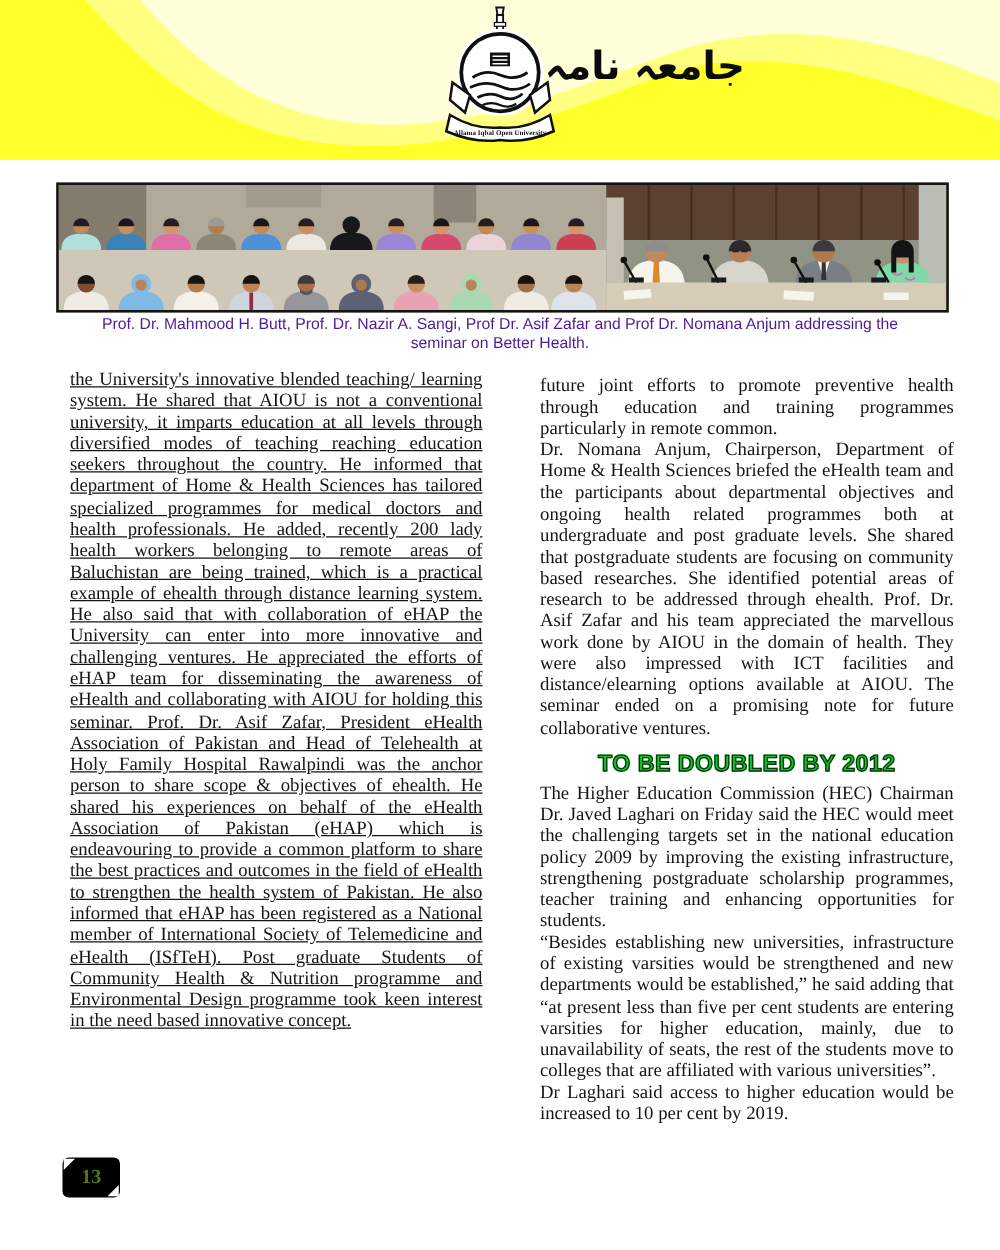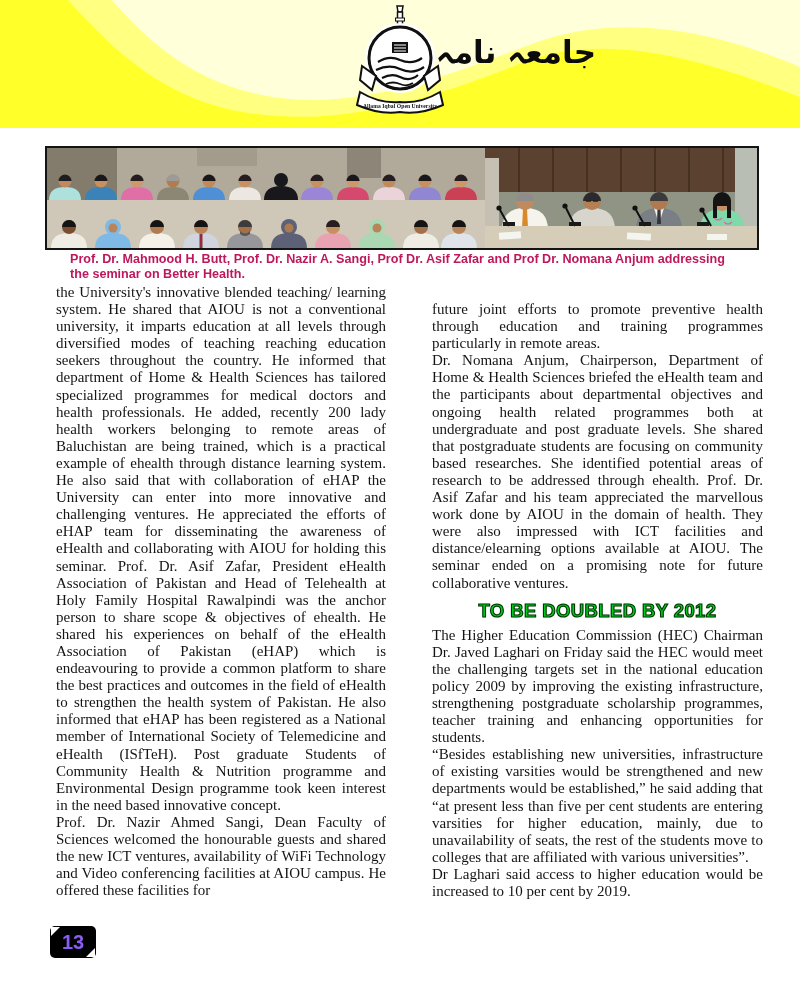--- a/index.html
+++ b/index.html
@@ -10,44 +10,44 @@
   .masthead{position:absolute;left:0;top:0;width:646px;height:128px;}
   .masthead svg.waves{position:absolute;left:0;top:0;}
   .logo{position:absolute;left:342px;top:4px;width:116px;height:112px;}
   .urdu-title{position:absolute;right:50px;top:34px;font-family:"DejaVu Sans",sans-serif;
         font-size:31px;font-weight:bold;color:#0b0b0b;direction:rtl;}
 
   
   .photo-wrap{position:absolute;left:45px;top:146px;width:710px;height:100px;
         border:2px solid #141414;background:#9a9488;}
   .photo-wrap svg{display:block;}
-  .caption{position:absolute;left:70px;top:252px;width:660px;
+  .caption{position:absolute;left:70px;top:252px;width:660px;text-align:center;
         font-family:"Liberation Sans",sans-serif;font-size:12.6px;line-height:14.6px;
-        font-weight:700;color:#be185d;}
+        font-weight:400;color:#4c1d95;}
 
   
   .col{position:absolute;text-align:justify;font-size:15px;line-height:17.1px;}
   .col p{margin:0;}
-  .col-left{left:56px;top:284px;width:330px;}
+  .col-left{left:56px;top:296px;width:330px;text-decoration:underline;}
   .col-right{left:432px;top:301px;width:331px;}
   .green-heading{margin:7px 0 5px 0;text-align:center;
         font-family:"Liberation Sans",sans-serif;font-weight:700;
         font-size:18.5px;line-height:23px;letter-spacing:.4px;
         color:#00cc22;-webkit-text-stroke:1.1px #013601;
         text-shadow:0 0 1px #013601;}
 
   
   .badge{position:absolute;left:50px;top:926px;width:46px;height:32px;background:#000;
         border-radius:5px;display:flex;align-items:center;justify-content:center;}
   .badge::before{content:"";position:absolute;top:1px;left:1px;width:0;height:0;
         border-top:9px solid #fff;border-right:9px solid transparent;}
   .badge::after{content:"";position:absolute;bottom:1px;right:1px;width:0;height:0;
         border-bottom:9px solid #fff;border-left:9px solid transparent;}
-  .badge span{font-family:Liberation Sans, sans-serif;font-weight:700;font-size:20px;
-        color:#8b5cf6;position:relative;z-index:1;}
+  .badge span{font-family:Liberation Serif, serif;font-weight:700;font-size:16px;
+        color:#4d7c0f;position:relative;z-index:1;}
 </style>
 </head>
 <body>
 
 <div class="page">
 
   <div class="masthead">
     <svg class="waves" width="800" height="128" viewBox="0 0 800 128" preserveAspectRatio="none">
       <rect x="0" y="0" width="800" height="128" fill="#ffff29"></rect>
       <path d="M68,0 C115,52 165,100 248,113 C340,127 425,101 522,63 C605,31 700,58 800,97 L800,0 Z" fill="#ffff80"></path>
@@ -267,25 +267,24 @@
         <rect x="592" y="74" width="12" height="4" fill="#1a1a1a"></rect>
         <rect x="650" y="74" width="12" height="4" fill="#1a1a1a"></rect>
       </g>
     </svg>
   </div>
 
   <div class="caption">Prof. Dr. Mahmood H. Butt, Prof. Dr. Nazir A. Sangi, Prof Dr. Asif Zafar and Prof Dr. Nomana Anjum addressing the seminar on Better Health.</div>
 
   <div class="col col-left">
     <p>the University's innovative blended teaching/ learning system. He shared that AIOU is not a conventional university, it imparts education at all levels through diversified modes of teaching reaching education seekers throughout the country.  He informed that department of Home &amp; Health Sciences has tailored specialized programmes for medical doctors and health professionals. He added, recently 200 lady health workers belonging to remote areas of Baluchistan are being trained, which is a practical example of ehealth through distance learning system. He also said that with collaboration of eHAP the University can enter into more innovative and challenging ventures. He appreciated the efforts of eHAP team for disseminating the awareness of eHealth and collaborating with AIOU for holding this seminar. Prof. Dr. Asif Zafar, President eHealth Association of Pakistan and Head of Telehealth at Holy Family Hospital Rawalpindi was the anchor person to share scope &amp; objectives of ehealth. He shared his experiences on behalf of the eHealth Association of Pakistan (eHAP) which is endeavouring to provide a common platform to share the best practices and outcomes in the field of eHealth to strengthen the health system of Pakistan. He also informed that eHAP has been registered as a National member of International Society of Telemedicine and eHealth (ISfTeH). Post graduate Students of Community Health &amp; Nutrition programme and Environmental Design programme took keen interest in the need based innovative concept.</p>
-    <p>Prof. Dr. Nazir Ahmed Sangi, Dean Faculty of Sciences welcomed the honourable guests and shared the new ICT ventures, availability of WiFi Technology and Video conferencing facilities at AIOU campus. He offered these facilities for</p>
   </div>
 
   <div class="col col-right">
-    <p>future joint efforts to promote preventive health through education and training programmes particularly in remote areas.</p>
+    <p>future joint efforts to promote preventive health through education and training programmes particularly in remote common.</p>
     <p>Dr. Nomana Anjum, Chairperson, Department of Home &amp; Health Sciences briefed the eHealth team and the participants about departmental objectives and ongoing health related programmes both at undergraduate and post graduate levels. She shared that postgraduate students are focusing on community based researches. She identified potential areas of research to be addressed through ehealth. Prof. Dr. Asif Zafar and his team appreciated the marvellous work done by AIOU in the domain of health.  They were also impressed with ICT facilities and distance/elearning options available at AIOU. The seminar ended on a promising note for future collaborative ventures.</p>
     <div class="green-heading">
       <div>TO BE DOUBLED BY 2012</div>
     </div>
     <p>The Higher Education Commission (HEC) Chairman Dr. Javed Laghari on Friday said the HEC would meet the challenging targets set in the national education policy 2009 by improving the existing infrastructure, strengthening postgraduate scholarship programmes, teacher training and enhancing opportunities for students.</p>
     <p>“Besides establishing new universities, infrastructure of existing varsities would be strengthened and new departments would be established,” he said adding that “at present less than five per cent students are entering varsities for higher education, mainly, due to unavailability of seats, the rest of the students move to colleges that are affiliated with various universities”.</p>
     <p>Dr Laghari said access to higher education would be increased to 10 per cent by 2019.</p>
   </div>
 
   <div class="badge">

